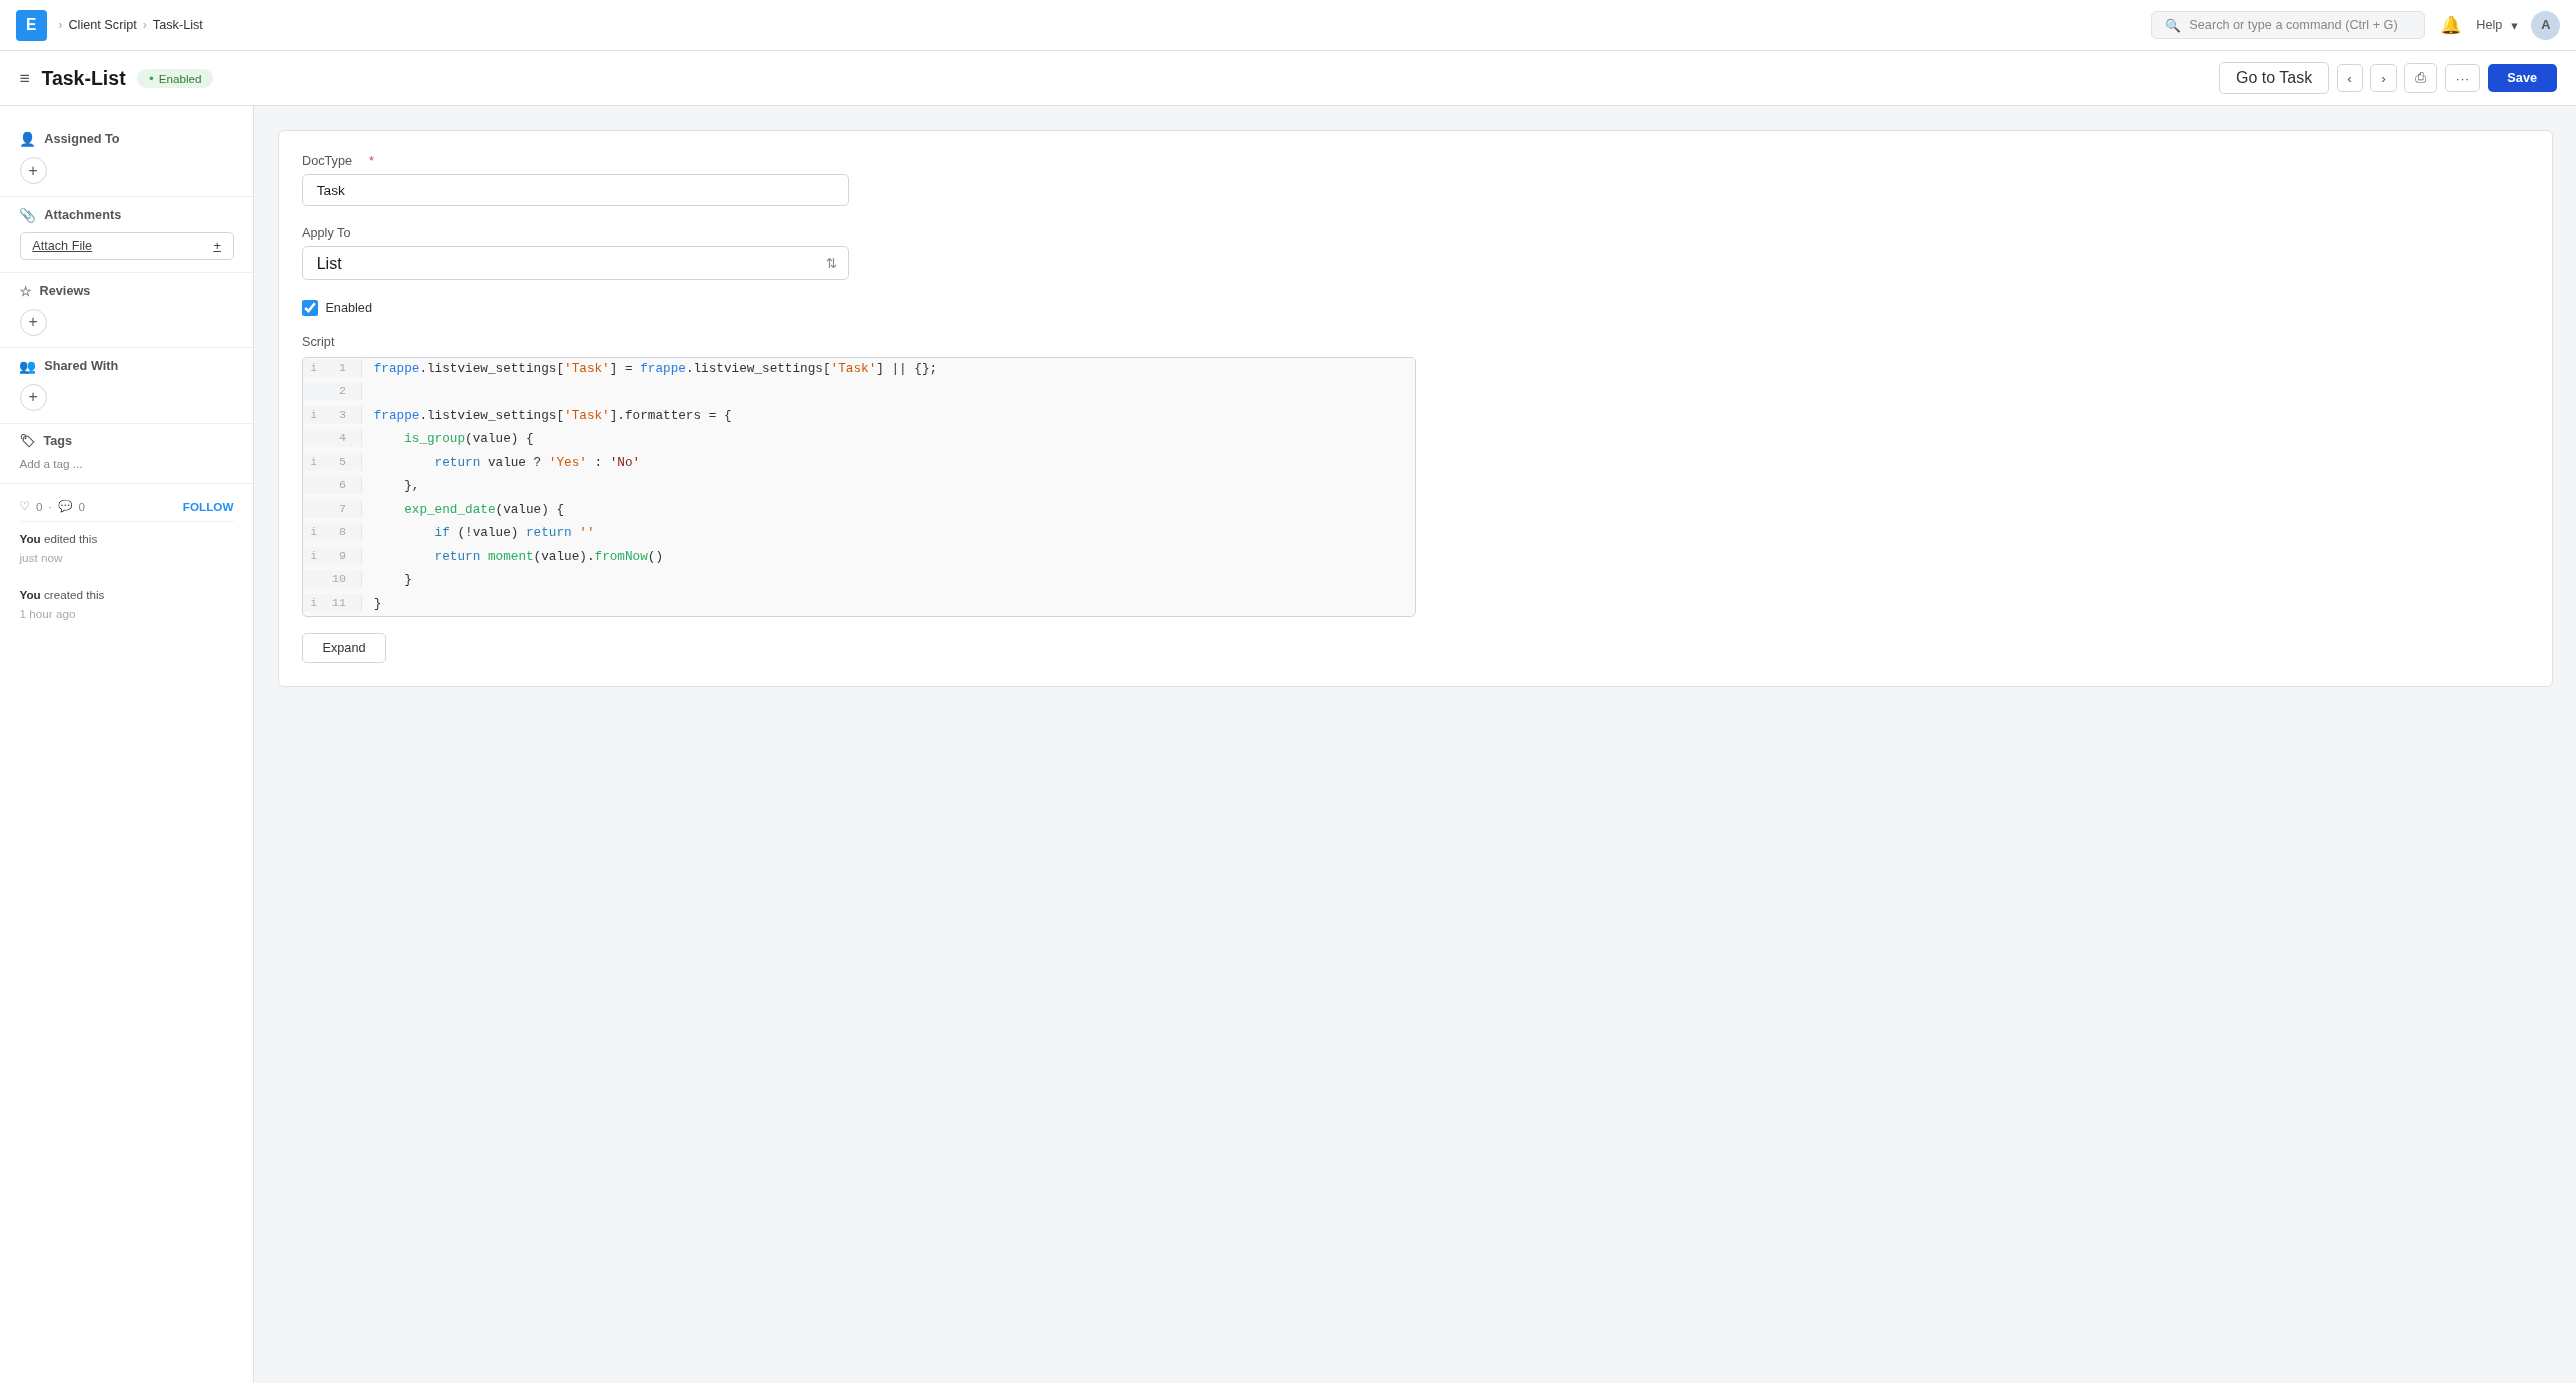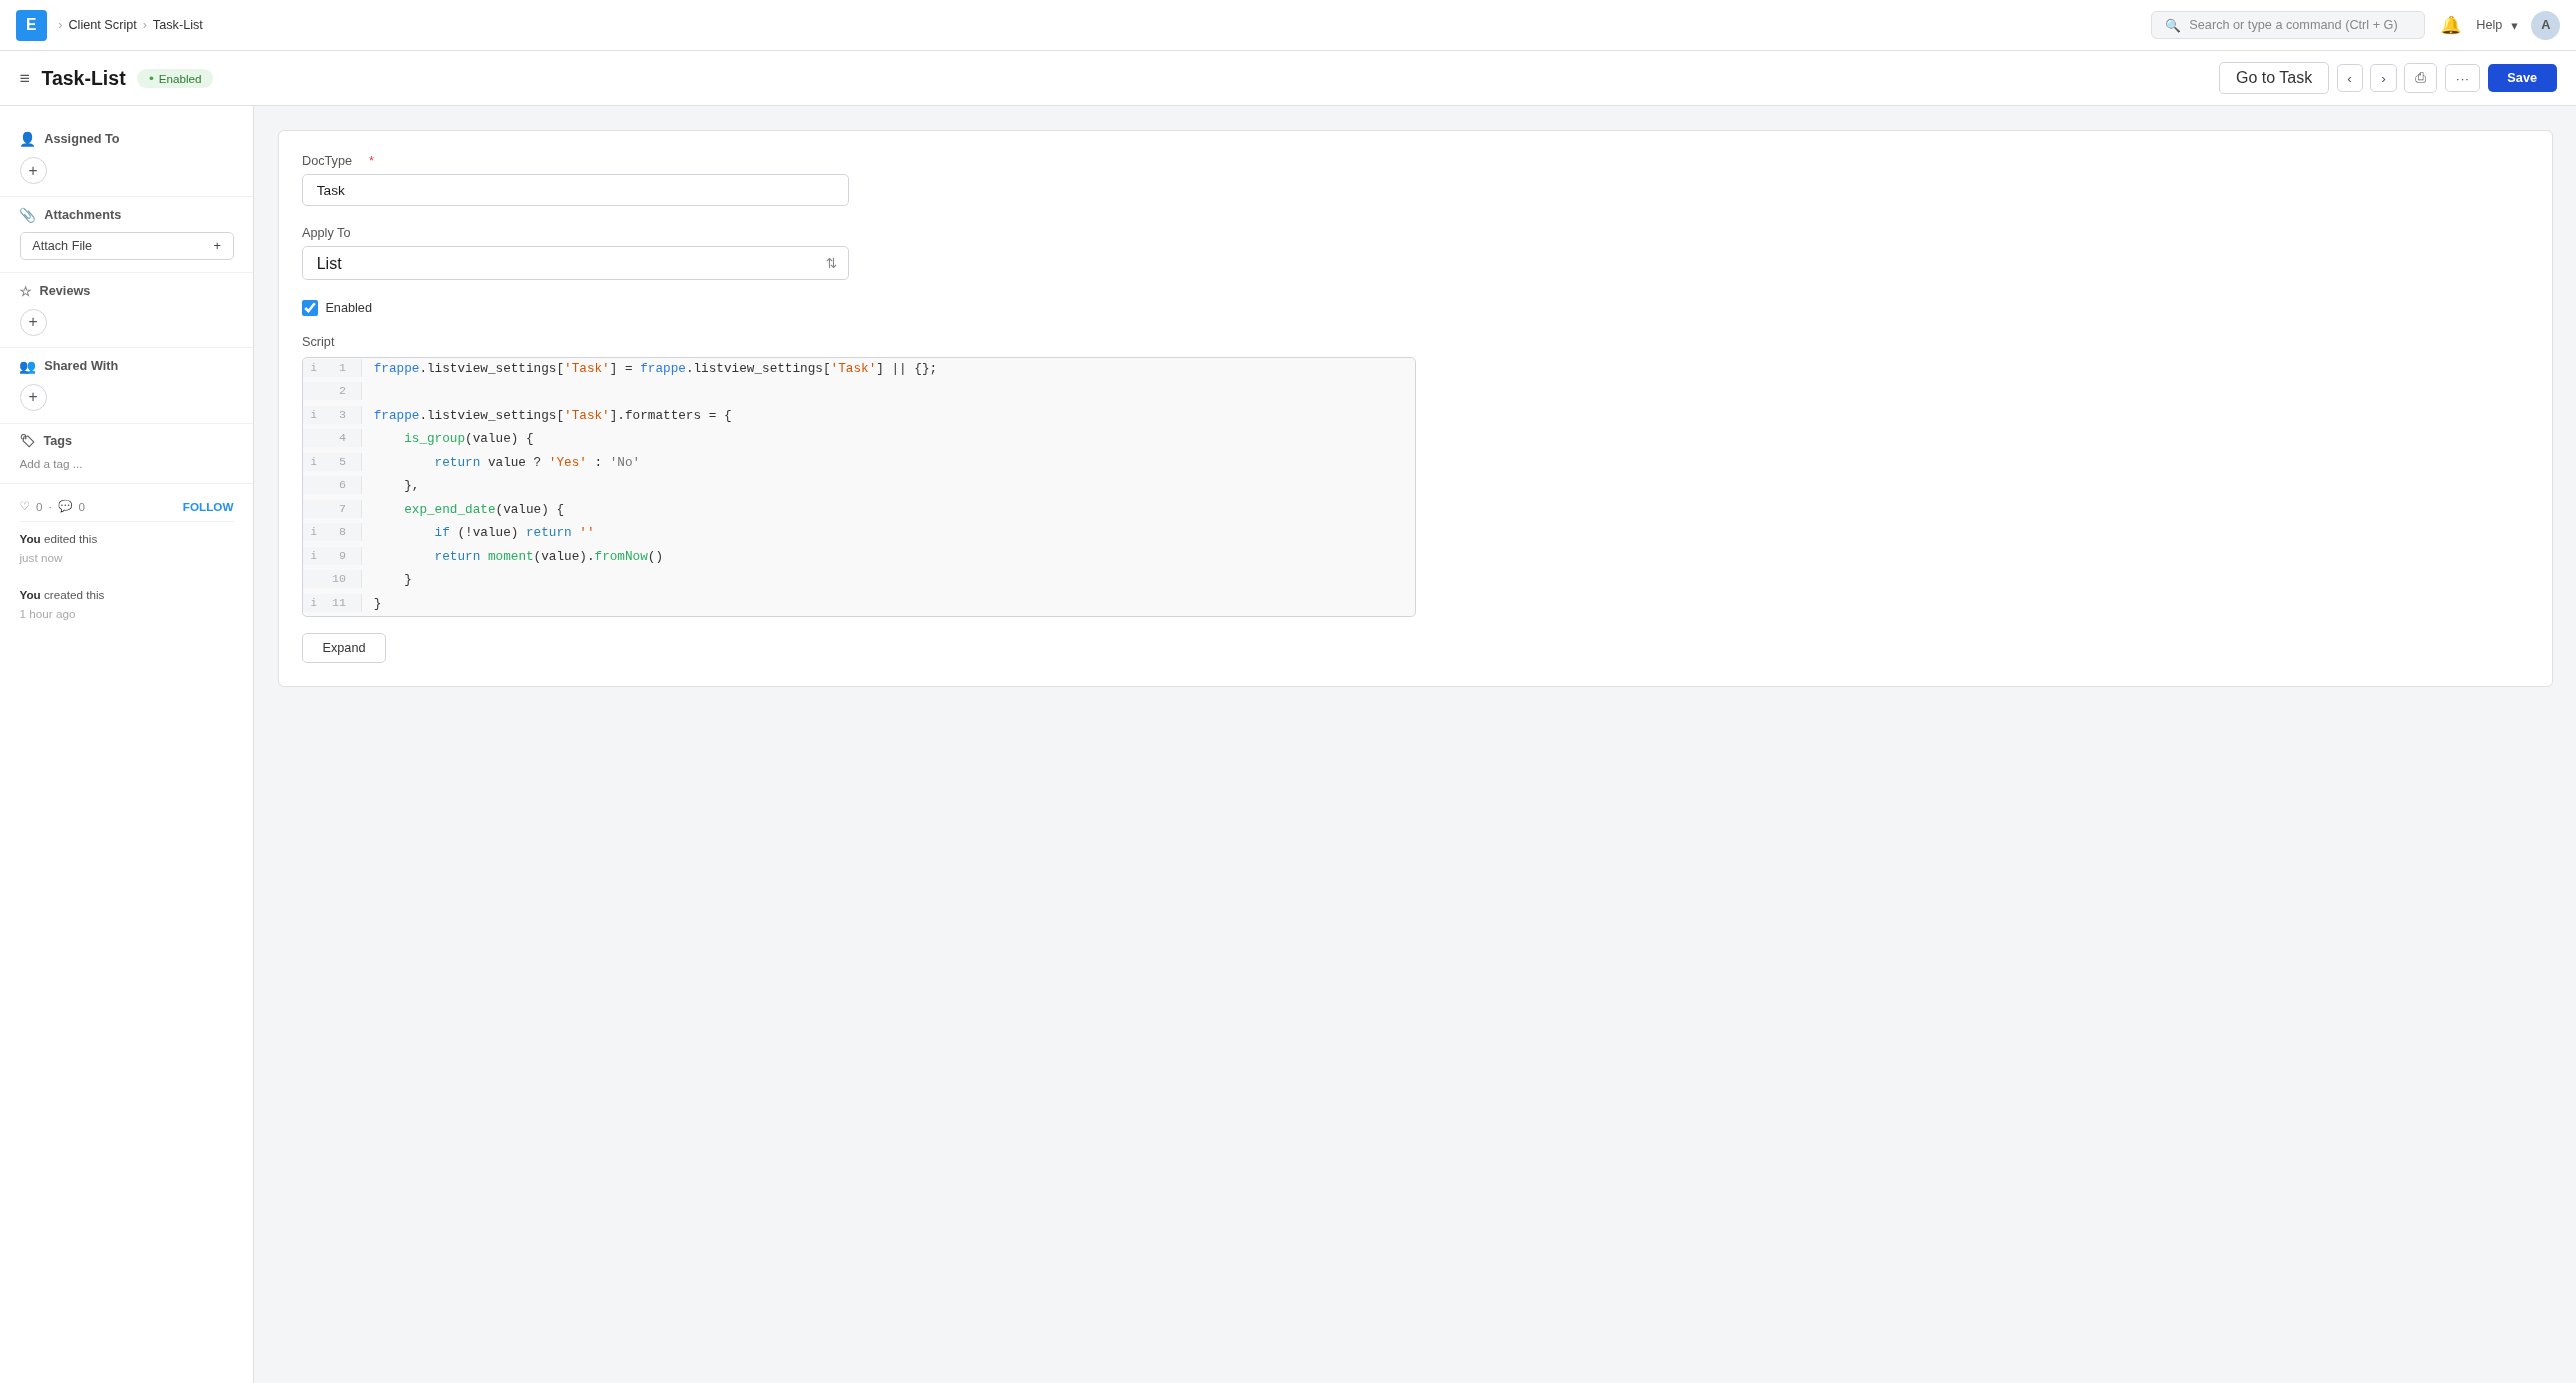--- a/index.html
+++ b/index.html
@@ -91,21 +91,21 @@
     }
     .sidebar-section-title .icon { font-size: 13.7px; color: #888; }
     .add-btn {
       width: 27px; height: 27px; border: 1px solid #d1d5db; background: #fff;
       border-radius: 50%; cursor: pointer; display: flex; align-items: center; justify-content: center;
       font-size: 15.6px; color: #555;
     }
     .attach-btn {
       display: flex; align-items: center; justify-content: space-between;
       border: 1px solid #d1d5db; background: #fff; border-radius: 4.9px;
-      padding: 5.9px 11.7px; cursor: pointer; font-size: 12.7px; color: #444; width: 100%;
+      padding: 5.9px 11.7px; cursor: pointer; font-size: 12.7px; color: #444; width: 100%; text-decoration: underline;
     }
     .tags-section { padding: 9.8px 19.5px 11.7px; }
     .tags-title { display: flex; align-items: center; gap: 7.8px; font-size: 12.7px; font-weight: 600; color: #555; margin-bottom: 7.8px; }
     .add-tag { font-size: 11.7px; color: #888; cursor: pointer; }
 
     
     .activity-section { padding: 15.6px 19.5px; border-top: 1px solid #f0f0f0; margin-top: auto; }
     .activity-row { display: flex; align-items: center; gap: 5.9px; font-size: 11.7px; color: #888; margin-bottom: 7.8px; }
     .follow-btn { margin-left: auto; font-size: 11.7px; color: #2490ef; cursor: pointer; font-weight: 700; }
     .activity-log { font-size: 11.7px; color: #555; line-height: 1.6; }
@@ -159,21 +159,21 @@
     .line-info { color: #aaa; font-size: 10.7px; width: 9.8px; text-align: center; }
     .line-num { color: #aaa; font-size: 11.7px; min-width: 23.5px; text-align: right; user-select: none; }
     .line-content { padding: 2px 11.7px; color: #333; white-space: pre; }
 
     
     .c-obj { color: #2a7ae2; }
     .c-str { color: #d35400; }
     .c-kw { color: #2980b9; }
     .c-fn { color: #27ae60; }
     .c-bool-y { color: #d35400; }
-    .c-bool-n { color: #737373; }
+    .c-bool-n { color: #7f1d1d; }
 
     .expand-btn {
       border: 1px solid #d1d5db; background: #fff; color: #333;
       padding: 6.8px 19.5px; border-radius: 4.9px; cursor: pointer; font-size: 12.7px;
       margin-top: 15.6px;
     }
   </style>
 </head>
 <body>
 

